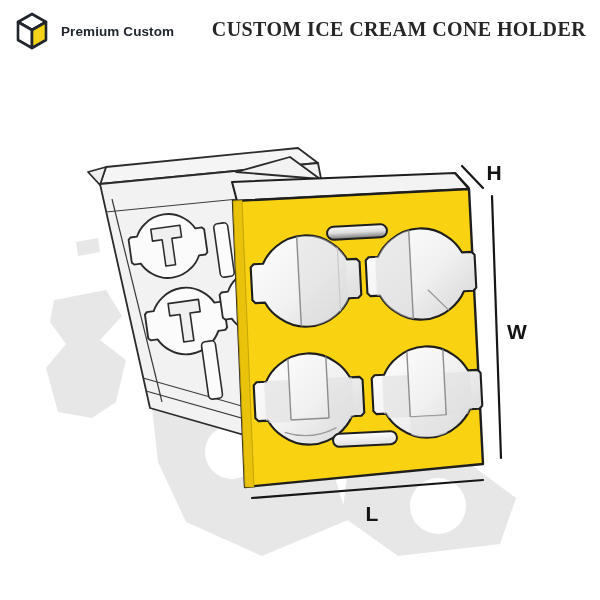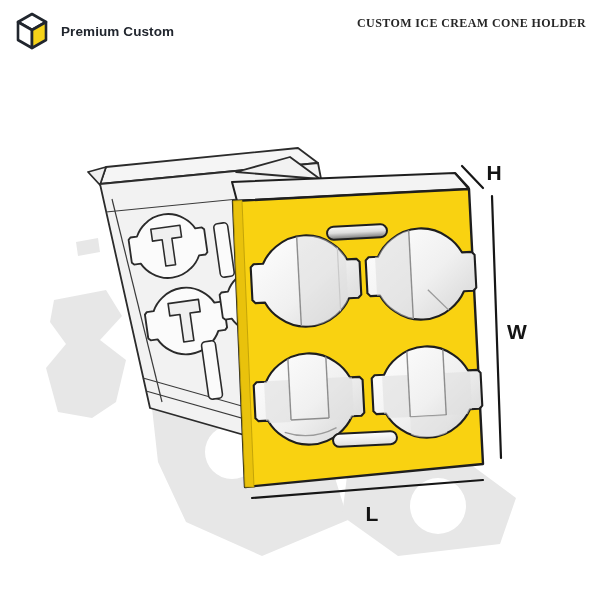--- a/index.html
+++ b/index.html
@@ -1,21 +1,21 @@
 <!DOCTYPE html>
 <html><head>
 <meta charset="utf-8">
 <style>
   html,body{margin:0;padding:0;background:#ffffff;}
   .canvas{position:relative;width:600px;height:600px;background:#ffffff;overflow:hidden;
           font-family:"Liberation Sans",sans-serif;}
   .logo{position:absolute;left:12px;top:11px;display:flex;align-items:center;gap:9px;}
   .logo-text{font-weight:bold;font-size:13.5px;line-height:1.12;color:#21262e;letter-spacing:.1px;}
   .title{position:absolute;right:14px;top:16px;text-align:right;
-         font-family:"Liberation Serif",serif;font-weight:bold;font-size:12px;
+         font-family:"Liberation Serif",serif;font-weight:bold;font-size:20px;
          line-height:1.32;color:#262626;letter-spacing:.4px;}
   svg.illu{position:absolute;left:0;top:0;width:600px;height:600px;}
   .dimlabel{font-family:"Liberation Sans",sans-serif;font-weight:bold;font-size:21px;fill:#141414;}
 </style>
 </head>
 <body>
 
 <div class="canvas">
 
   <div class="logo">

